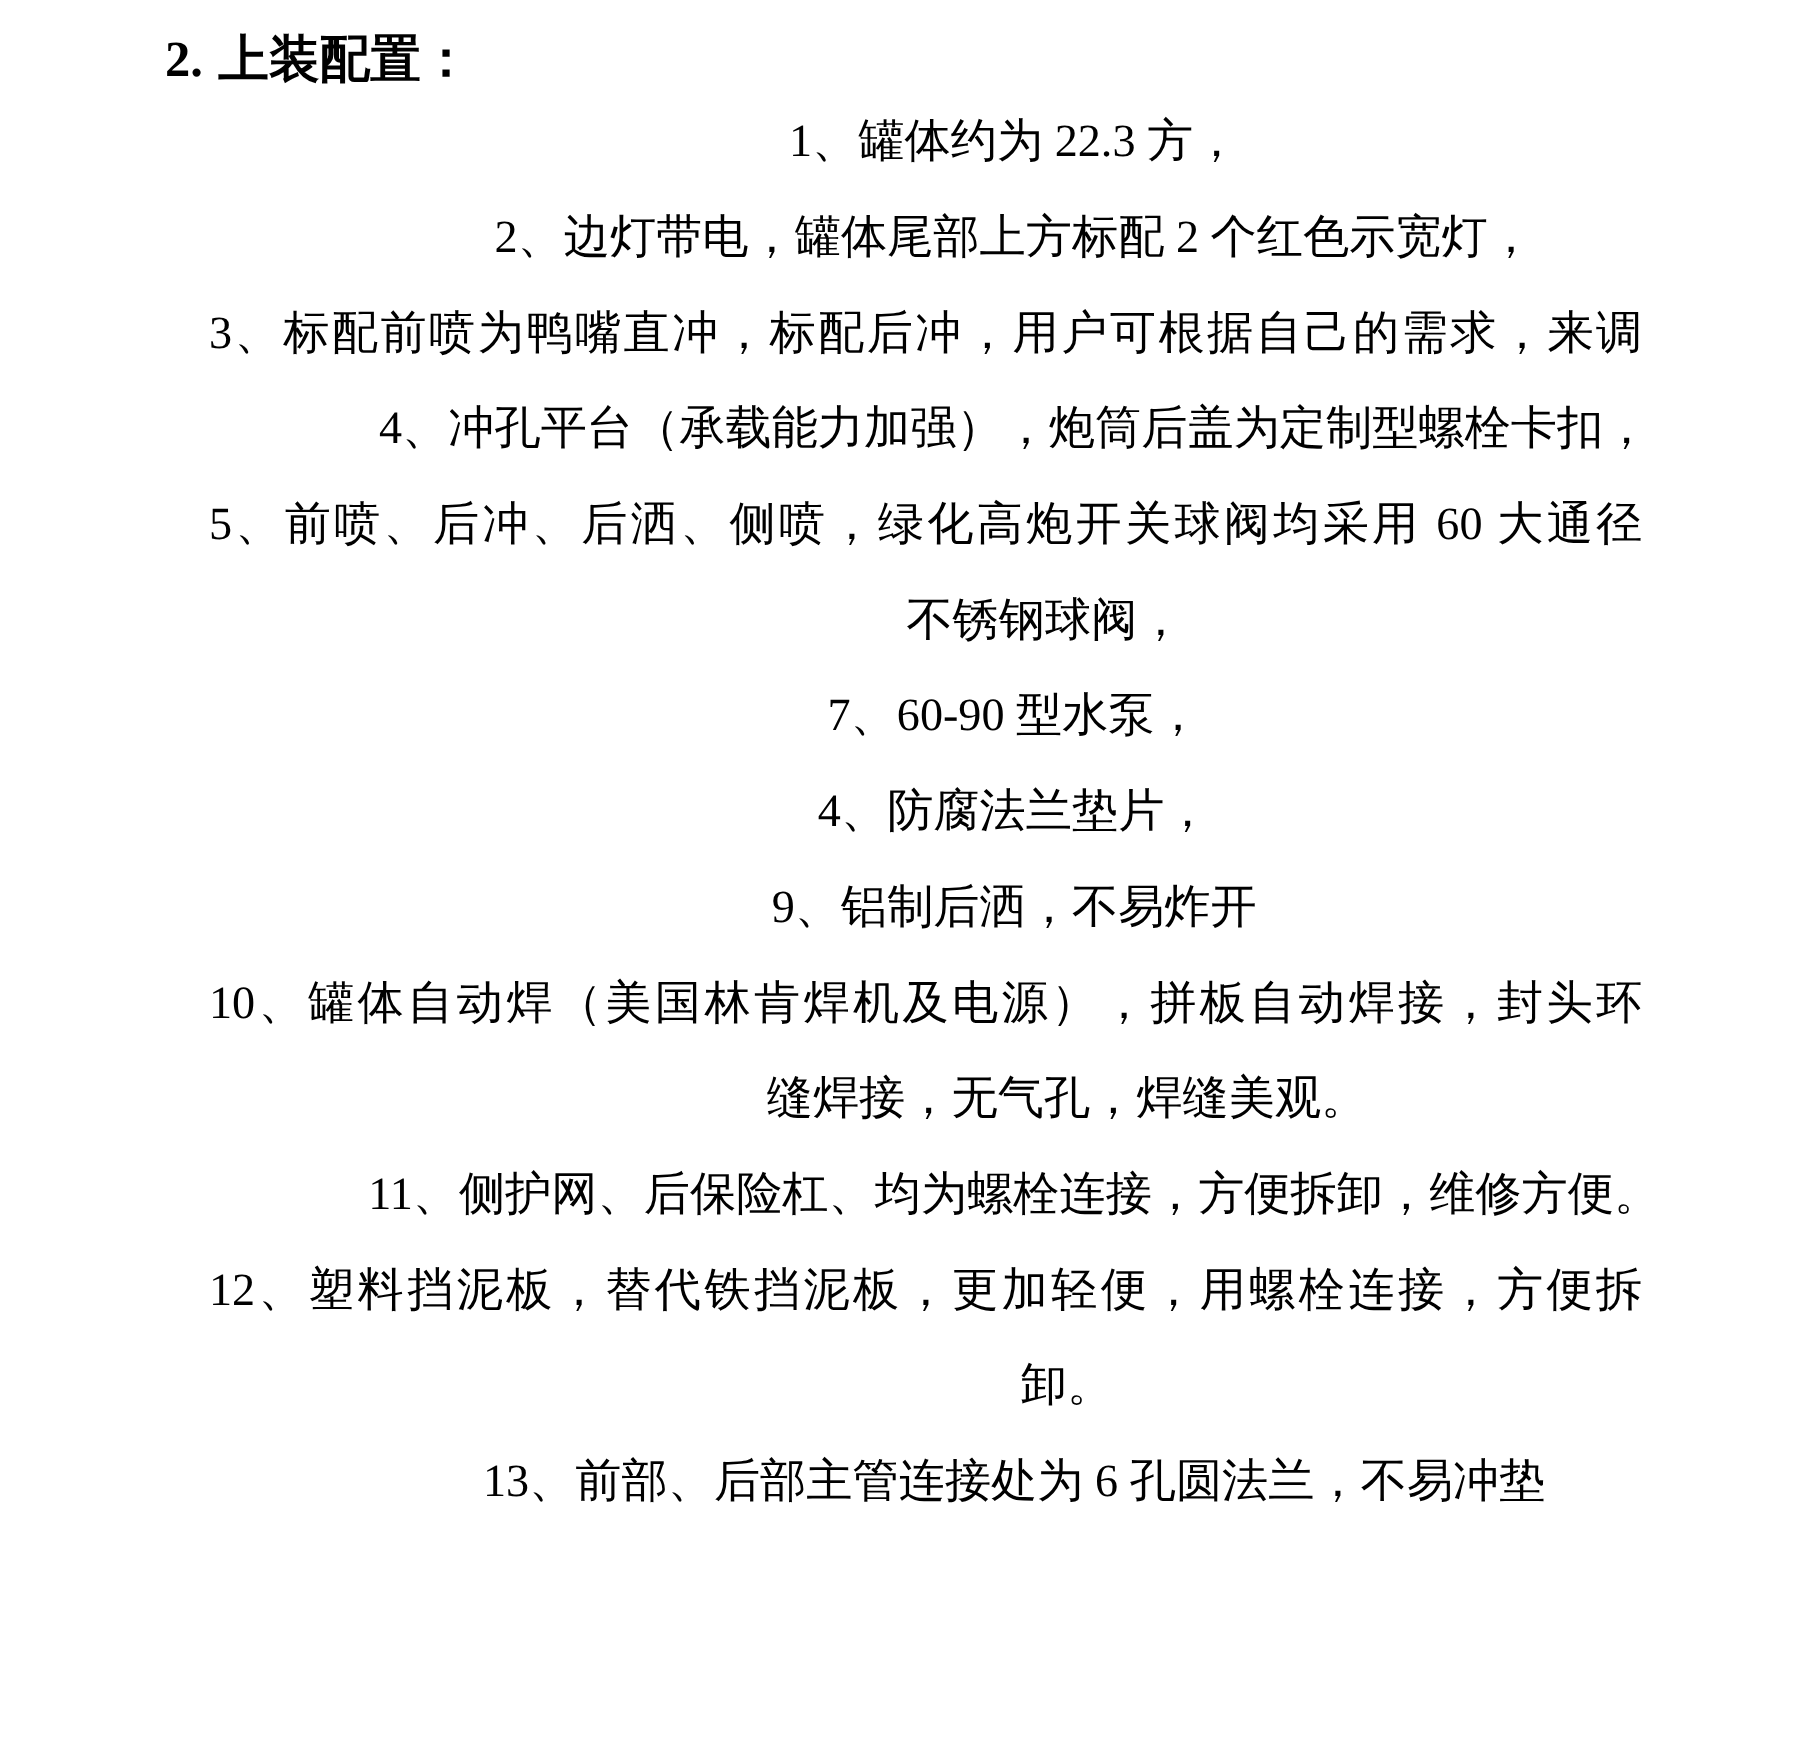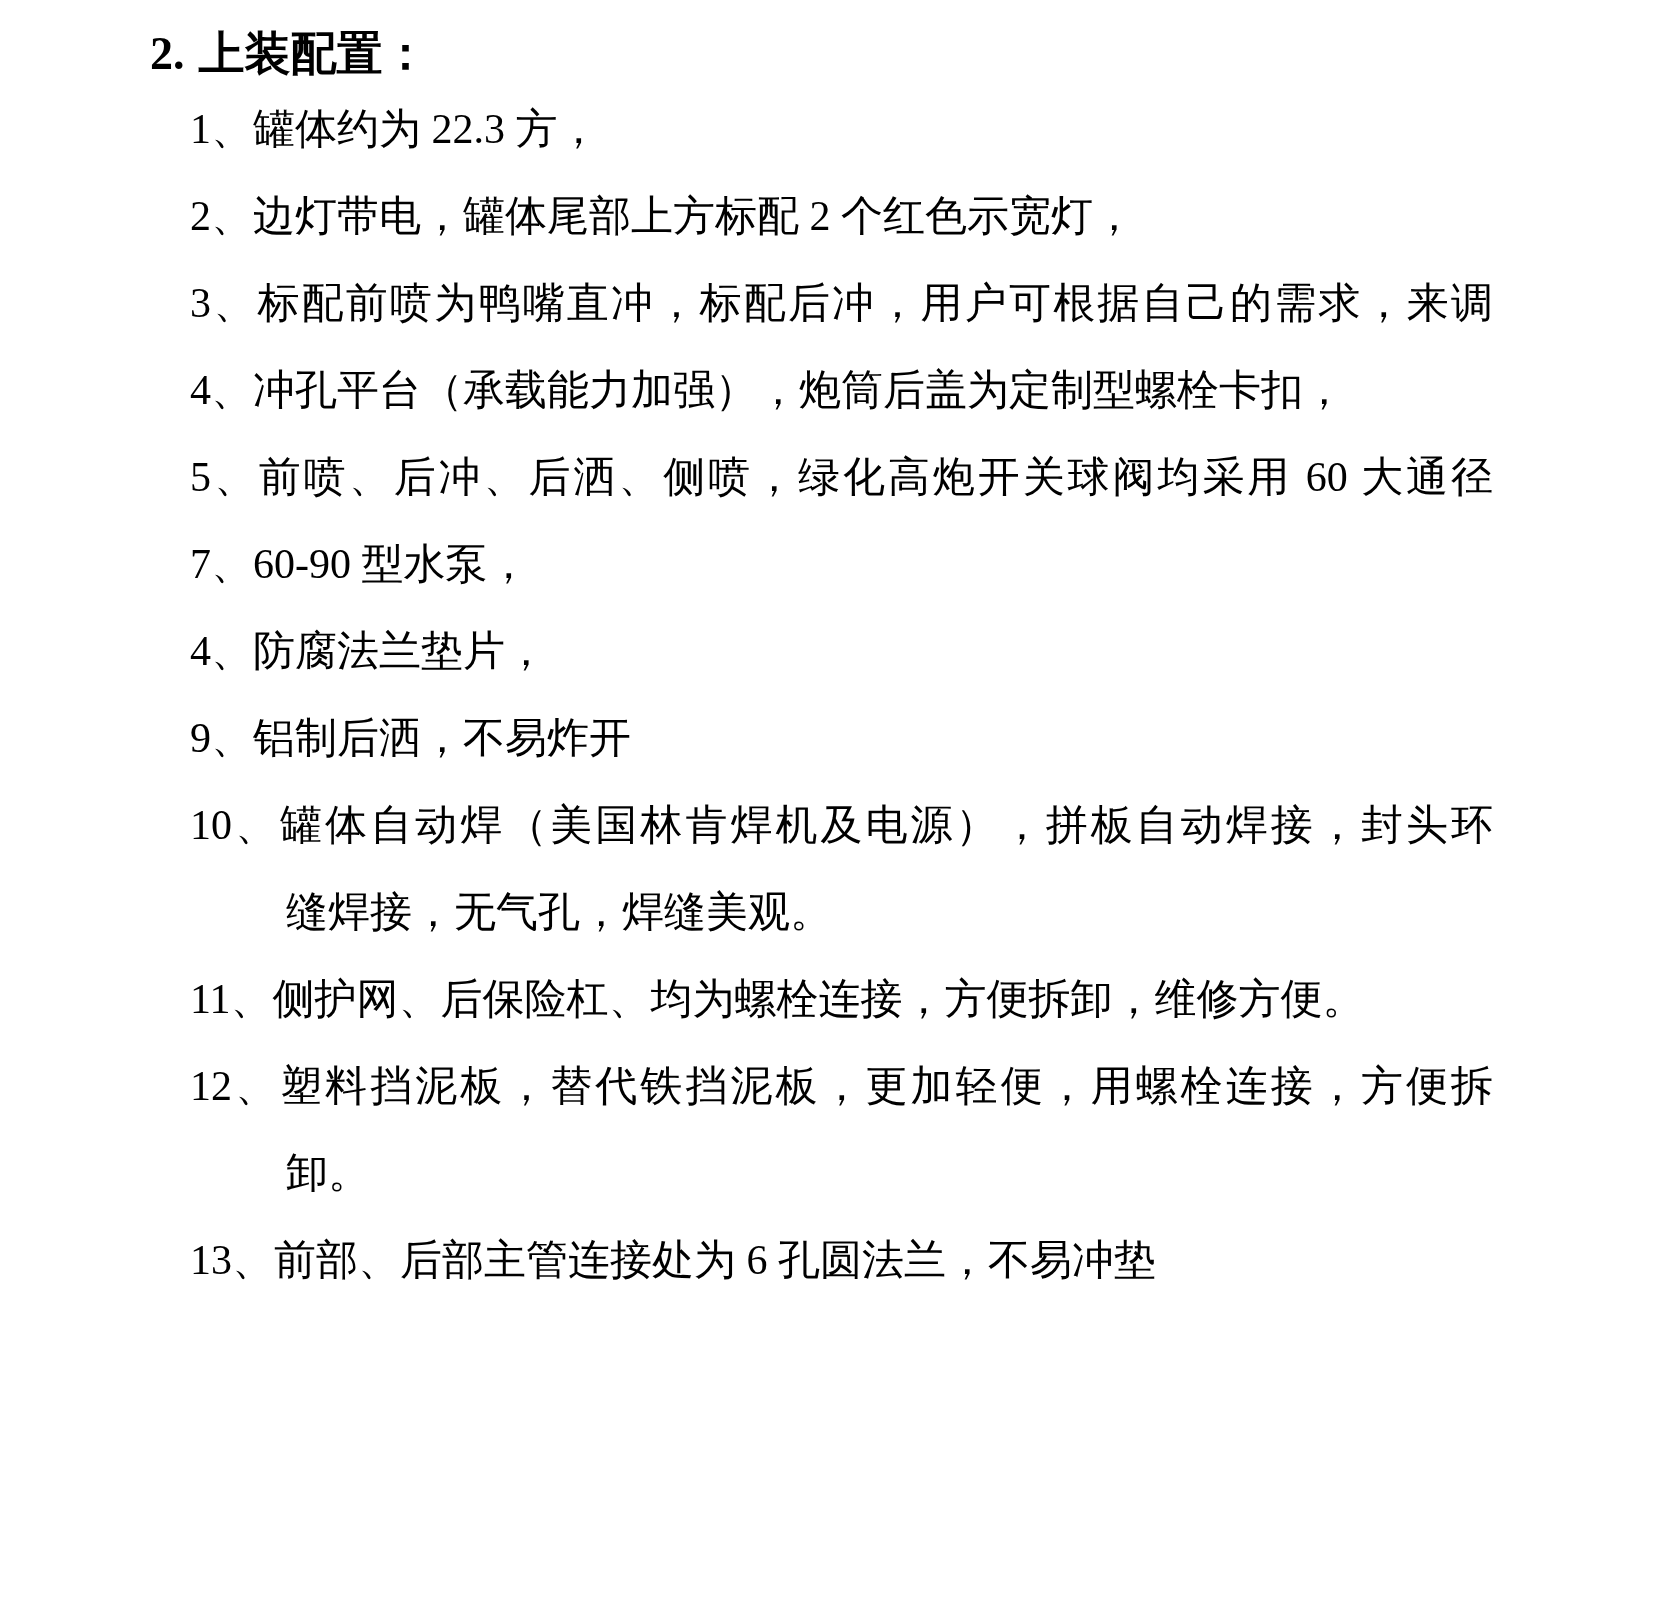--- a/index.html
+++ b/index.html
@@ -25,20 +25,21 @@
   }
   .heading .num {
     display: inline-block;
     margin-right: 14px;
   }
   .line {
     height: 87px;
     line-height: 87px;
     font-size: 42px;
     white-space: nowrap;
+    text-align: center;
   }
   .line.item {
     padding-left: 190px;
   }
   .line.item-justify {
     padding-left: 190px;
     width: 1303px;
     text-align: justify;
     text-align-last: justify;
     text-justify: inter-character;
@@ -57,20 +58,21 @@
 <div class="page">
   <div class="heading">
     <span class="num">2.</span><span>上装配置：</span>
   </div>
   <div id="doc-lines">
       <div class="line item">1、罐体约为 22.3 方，</div>
       <div class="line item">2、边灯带电，罐体尾部上方标配 2 个红色示宽灯，</div>
       <div class="line item-justify">3、标配前喷为鸭嘴直冲，标配后冲，用户可根据自己的需求，来调</div>
       <div class="line item">4、冲孔平台（承载能力加强），炮筒后盖为定制型螺栓卡扣，</div>
       <div class="line item-justify">5、前喷、后冲、后洒、侧喷，绿化高炮开关球阀均采用 60 大通径</div>
+      <div class="line cont-shallow">不锈钢球阀，</div>
       <div class="line item">7、60-90 型水泵，</div>
       <div class="line item">4、防腐法兰垫片，</div>
       <div class="line item">9、铝制后洒，不易炸开</div>
       <div class="line item-justify">10、罐体自动焊（美国林肯焊机及电源），拼板自动焊接，封头环</div>
       <div class="line cont-deep">缝焊接，无气孔，焊缝美观。</div>
       <div class="line item">11、侧护网、后保险杠、均为螺栓连接，方便拆卸，维修方便。</div>
       <div class="line item-justify">12、塑料挡泥板，替代铁挡泥板，更加轻便，用螺栓连接，方便拆</div>
       <div class="line cont-deep">卸。</div>
       <div class="line item">13、前部、后部主管连接处为 6 孔圆法兰，不易冲垫</div>
     </div>

